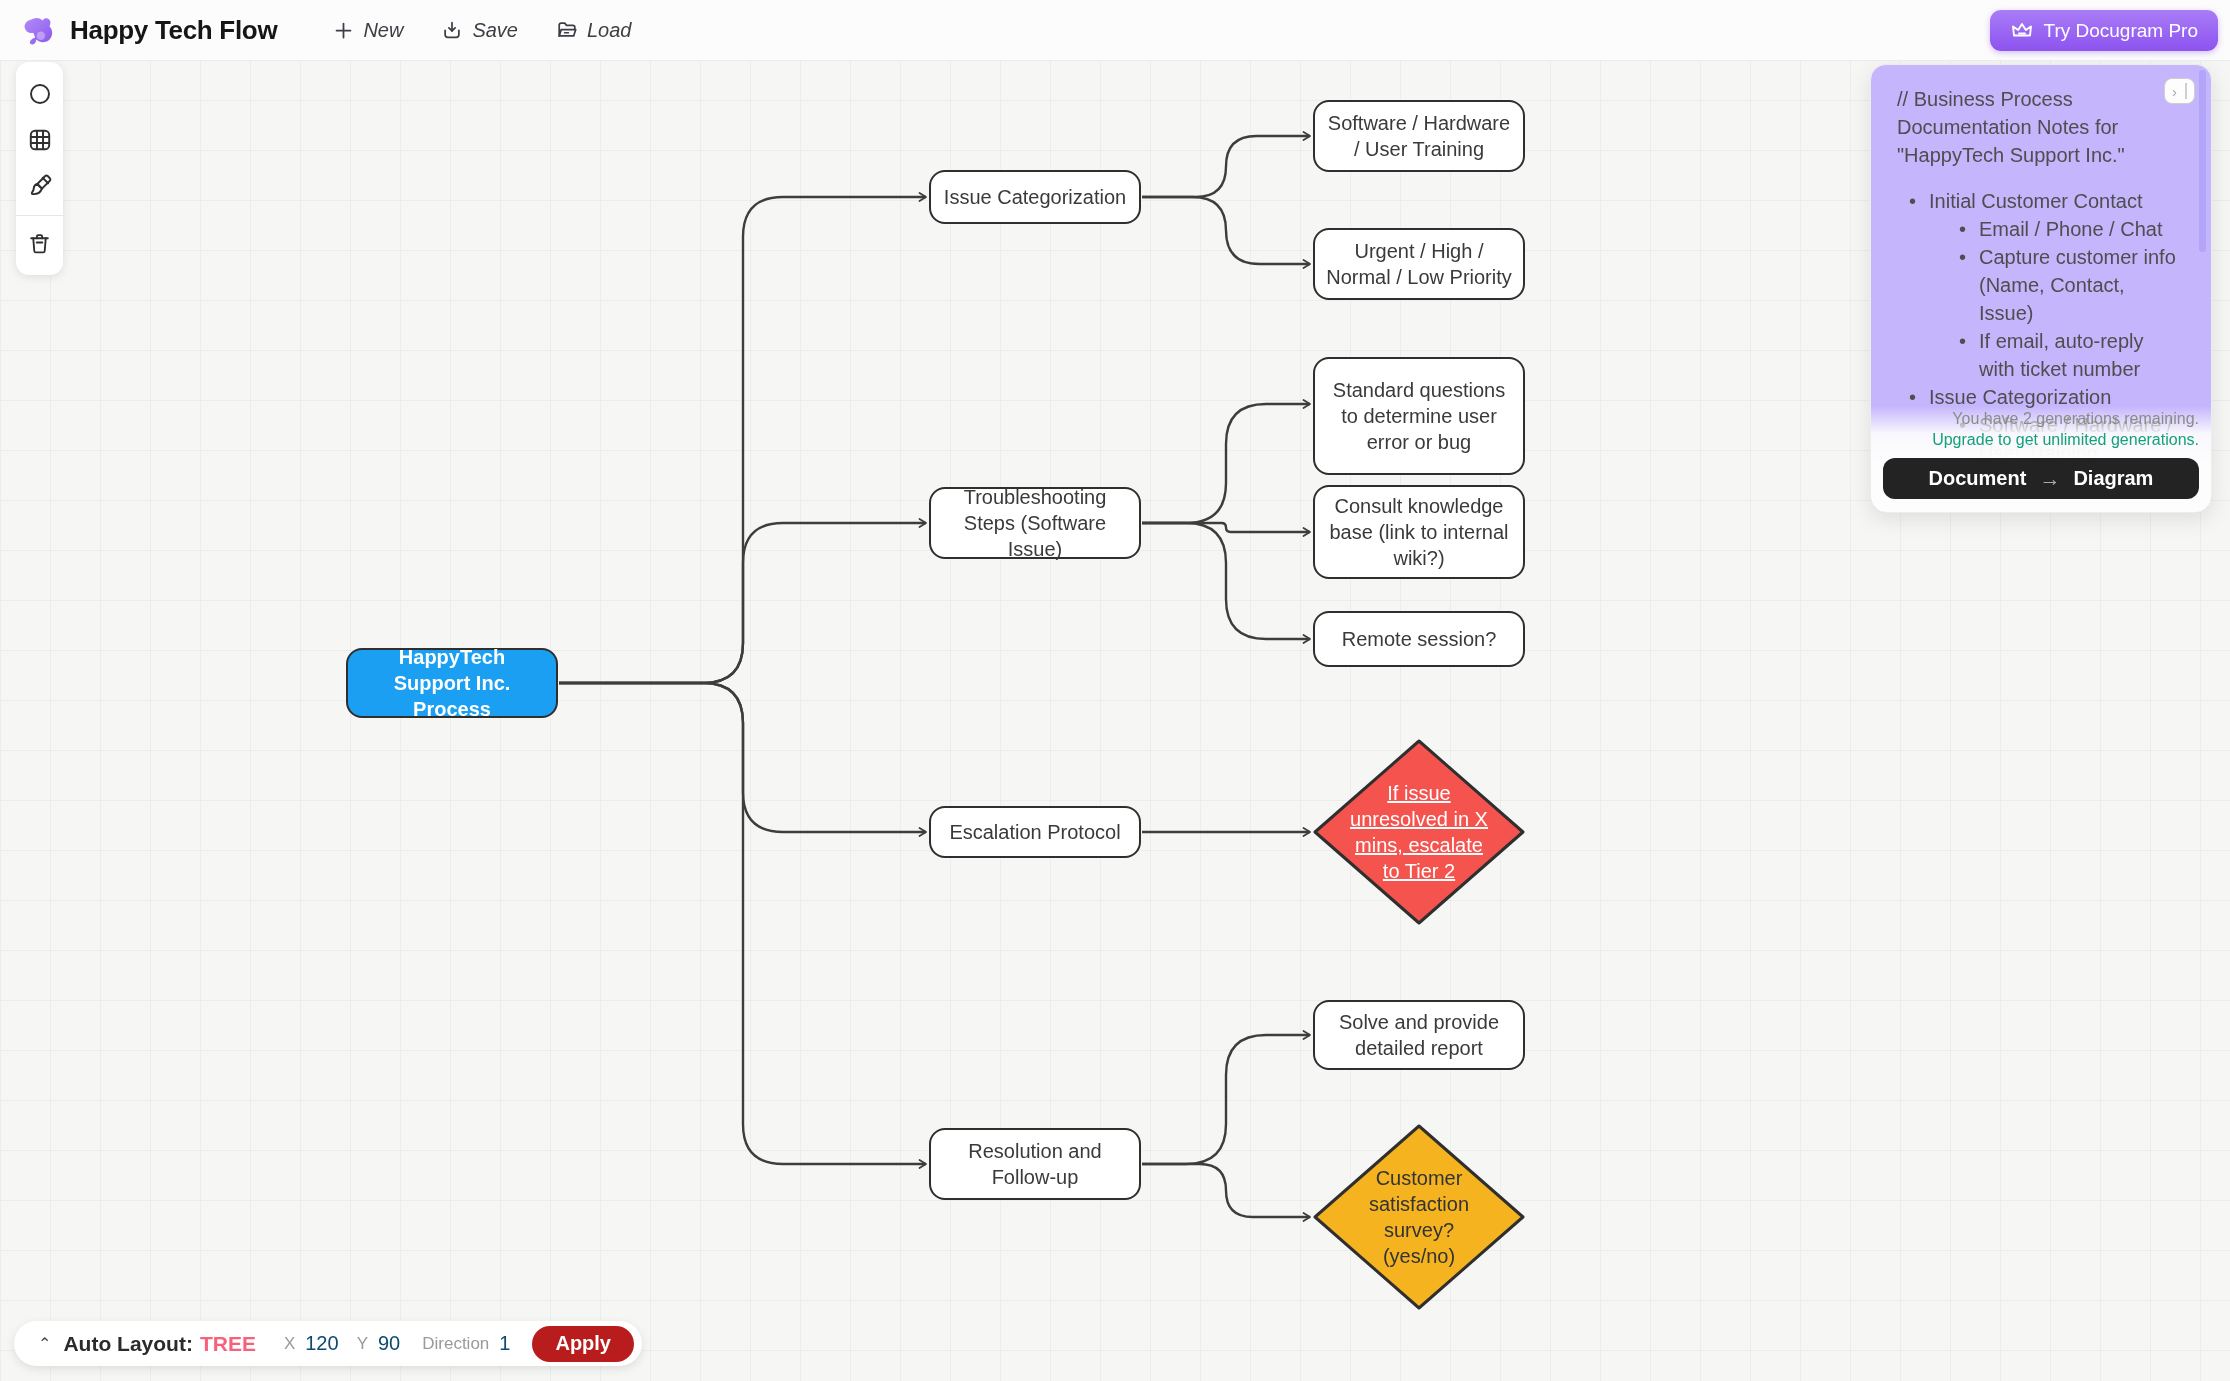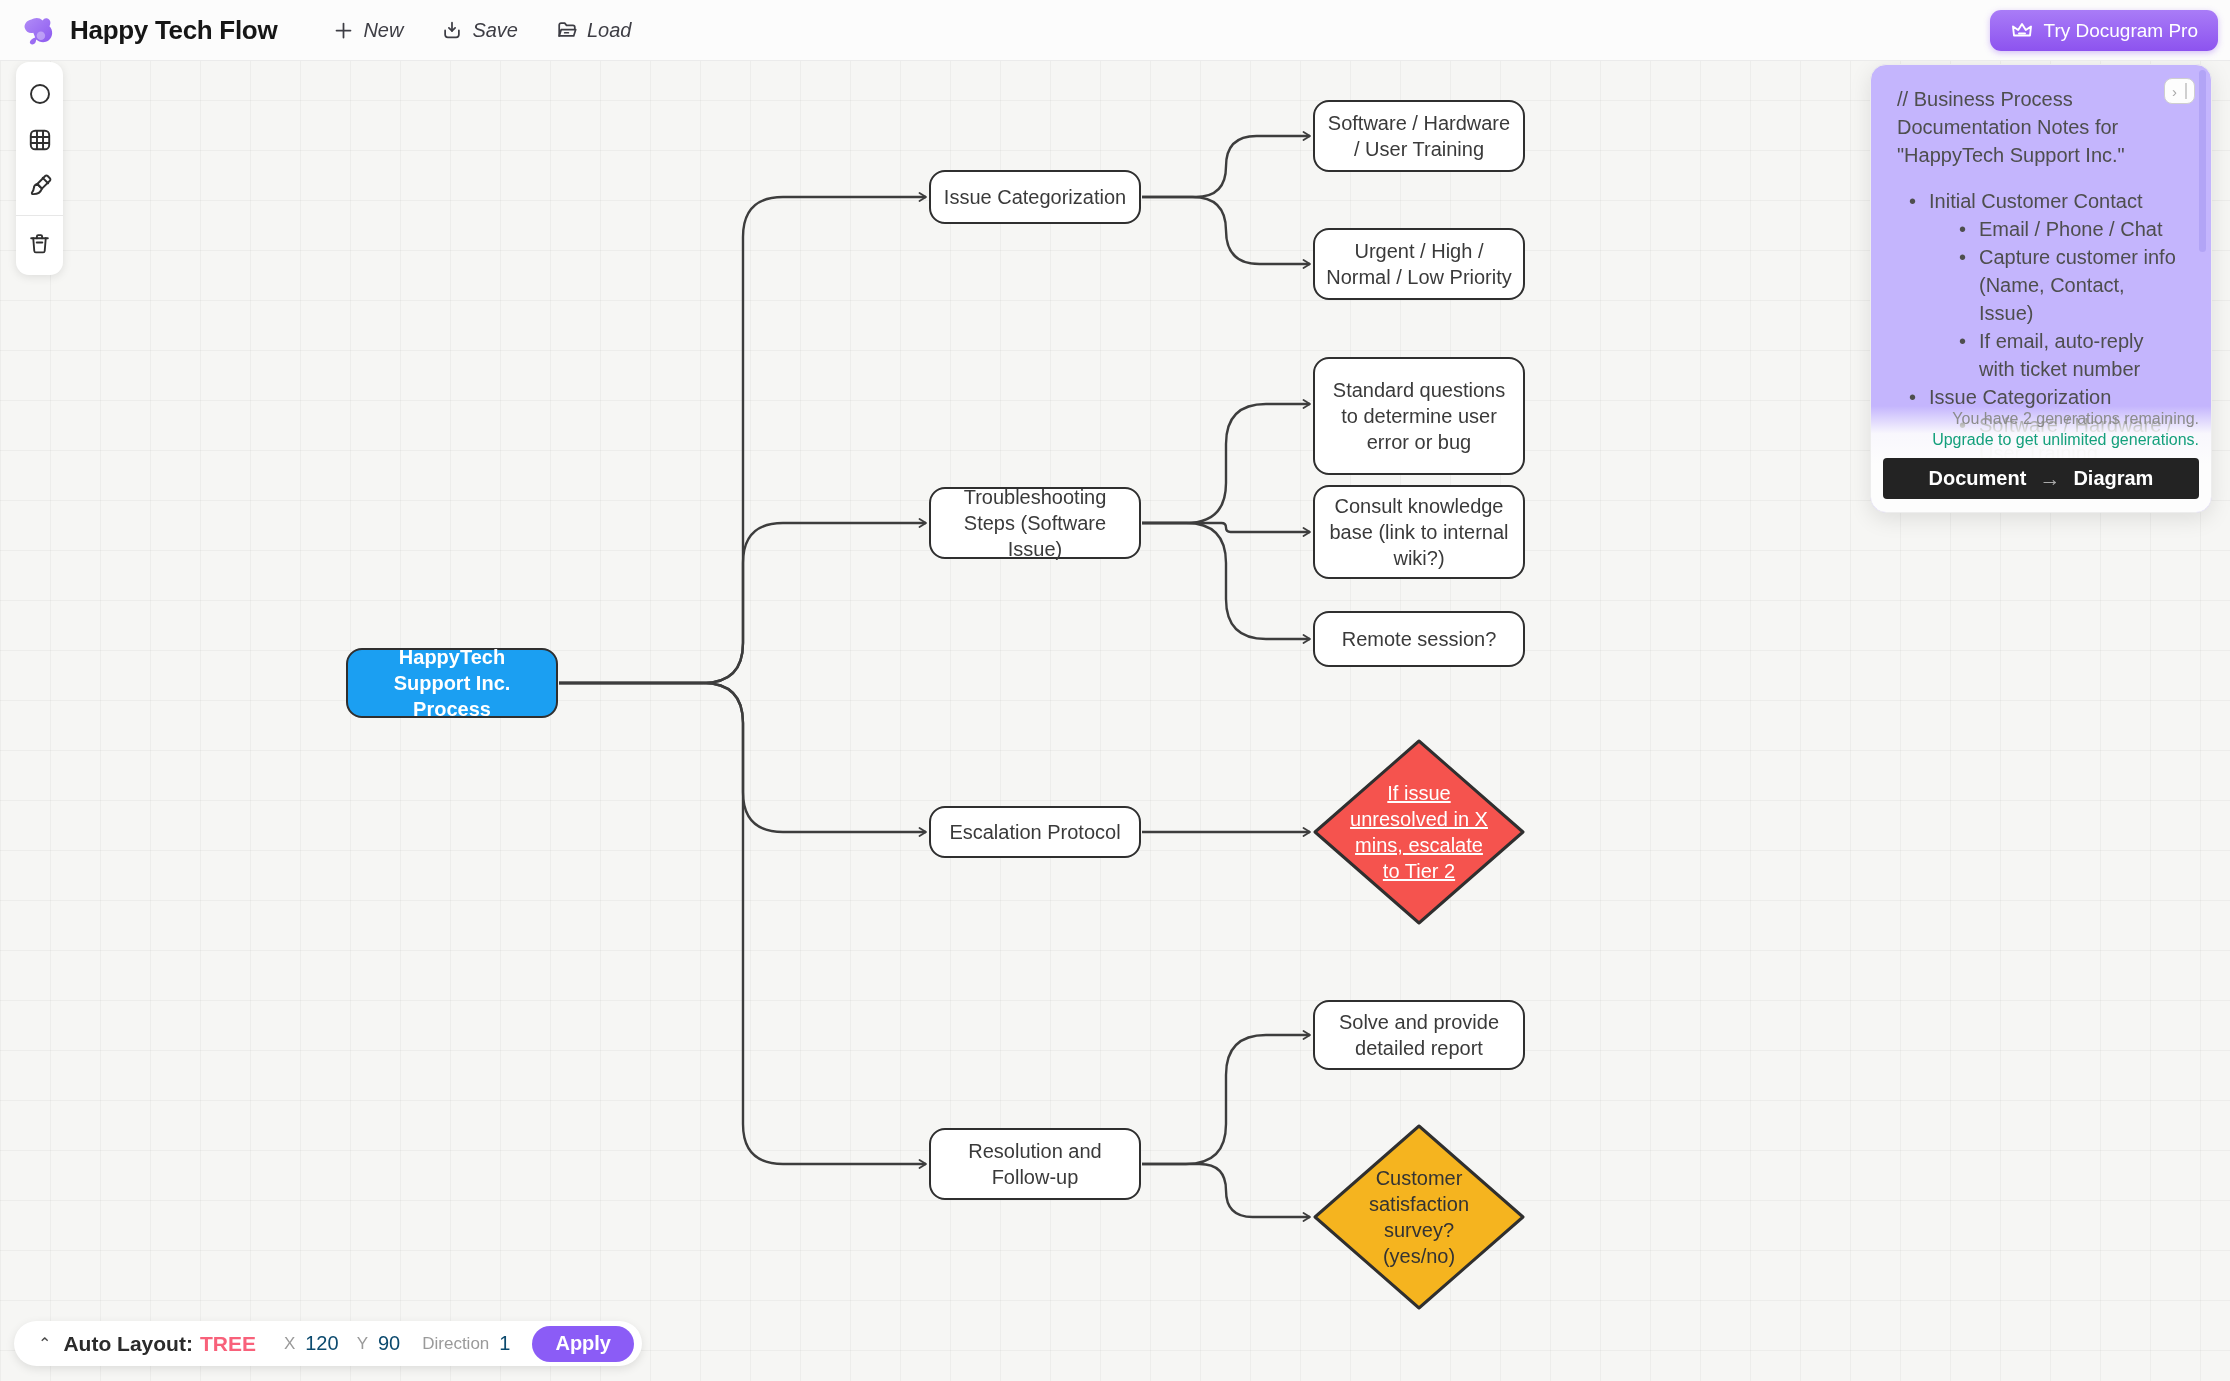--- a/index.html
+++ b/index.html
@@ -58,34 +58,34 @@
   .notes { position:absolute; inset:0; padding:20px 30px 0 26px; font-size:20px; line-height:1.4; color:#4e4e4e; cursor:text; }
   .notes-title { margin-bottom:18px; width:300px; }
   .note-line { display:flex; }
   .note-line .bullet { flex:0 0 auto; margin-right:13px; }
   .note-line.lv1 { margin-left:12px; }
   .note-line.lv2 { margin-left:62px; }
   .panel-footer { position:absolute; left:0; right:0; bottom:0; padding:4px 12px 13px;
     background:linear-gradient(to bottom, rgba(253,253,253,0) 0%, rgba(253,253,253,0.92) 26%, #fdfdfd 55%); }
   .gen-left { text-align:right; font-size:16px; color:#8b8b8b; }
   .upgrade { display:block; text-align:right; font-size:16px; color:#14a07c; margin-top:3px; text-decoration:none; cursor:pointer; }
-  .doc2diag { margin-top:9px; width:100%; height:41px; background:#232323; color:#fff; border:none; border-radius:4px;
+  .doc2diag { margin-top:9px; width:100%; height:41px; background:#232323; color:#fff; border:none; border-radius:12px;
     font-size:20px; font-weight:bold; font-family:inherit; display:flex; align-items:center; justify-content:center; gap:13px; cursor:pointer; }
   .doc2diag .arrow { color:#a9a9a9; font-weight:normal; font-size:21px; }
 
   
   .layout-bar { position:absolute; left:14px; bottom:15px; height:45px; background:#fff; border-radius:23px;
     box-shadow:0 3px 10px rgba(0,0,0,0.10); display:flex; align-items:center; padding:0 8px 0 20px; z-index:20; }
   .caret-btn { background:none; border:none; cursor:pointer; font-size:16px; color:#4a4a4a; padding:0 4px; line-height:1; }
   .al-label { font-size:21px; font-weight:bold; color:#2b2b2b; margin-left:8px; }
   .al-mode { font-size:21px; font-weight:bold; color:#f8617a; margin-left:7px; cursor:pointer; }
   .al-k { font-size:17px; color:#9a9a9a; }
   .al-v { font-size:20px; color:#0c4a6e; font-family:Liberation Sans, sans-serif; cursor:text; }
   .gap28 { width:28px; } .gap10 { width:10px; } .gap18 { width:18px; } .gap22 { width:22px; }
-  .apply-btn { margin-left:22px; height:36px; padding:0 23px; border:none; border-radius:18px; background:#8b5cf6;
+  .apply-btn { margin-left:22px; height:36px; padding:0 23px; border:none; border-radius:18px; background:#b91c1c;
     color:#fff; font-size:20px; font-weight:bold; font-family:inherit; cursor:pointer; }
 </style>
 </head>
 <body>
 
 <div class="stage">
 
   <div class="canvas">
     <svg id="edge-layer" width="2230" height="1381">
       <defs>

